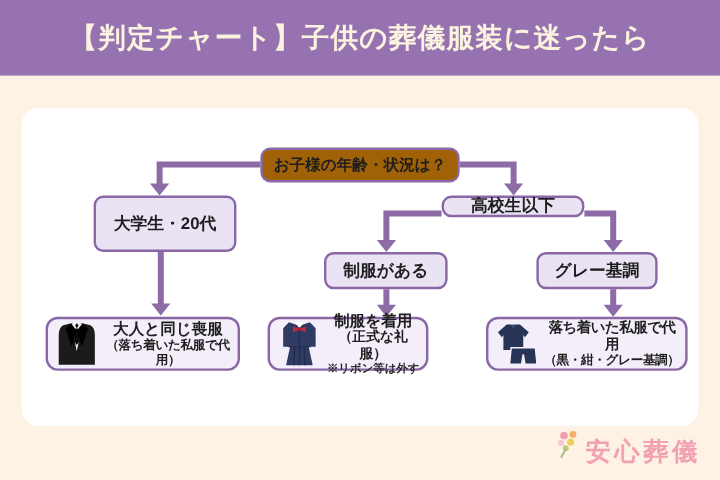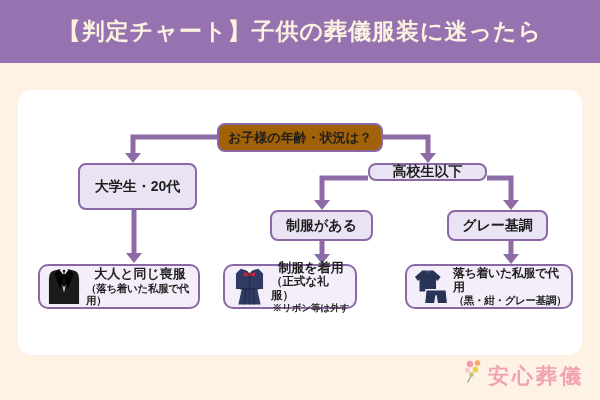--- a/index.html
+++ b/index.html
@@ -30,21 +30,21 @@
   .node.u-n  { left:447px; top:210px; width:101px; height:31px; font-size:14px; }
 
   
   .result { position:absolute; top:264px; height:45px; background:#f3eef9;
             border:2px solid #8a68a6; border-radius:10px;
             display:flex; align-items:center; padding:2px 4px 2px 7px; gap:5px; }
   .result.r1 { left:38px;  width:162px; }
   .result.r2 { left:223px; width:134px; }
   .result.r3 { left:405px; width:168px; }
   .result .txt { flex:1; display:flex; flex-direction:column; align-items:center;
-                 justify-content:center; color:#1e1e1e; line-height:1.18; text-align:left; }
+                 justify-content:center; color:#1e1e1e; line-height:1.18; text-align:center; }
   .r1 .t { font-size:13px; font-weight:800; }
   .r1 .s { font-size:10.5px; font-weight:800; letter-spacing:-0.3px; }
   .r2 .t { font-size:13px; font-weight:800; }
   .r2 .s { font-size:11.5px; font-weight:800; }
   .r2 .n { font-size:9.5px;  font-weight:800; color:#2a2a2a; }
   .r3 .t { font-size:12px; font-weight:800; letter-spacing:-0.4px; }
   .r3 .s { font-size:10.5px; font-weight:800; letter-spacing:-0.3px; }
   .icon-wrap { width:34px; display:flex; align-items:center; justify-content:center; }
 
   

